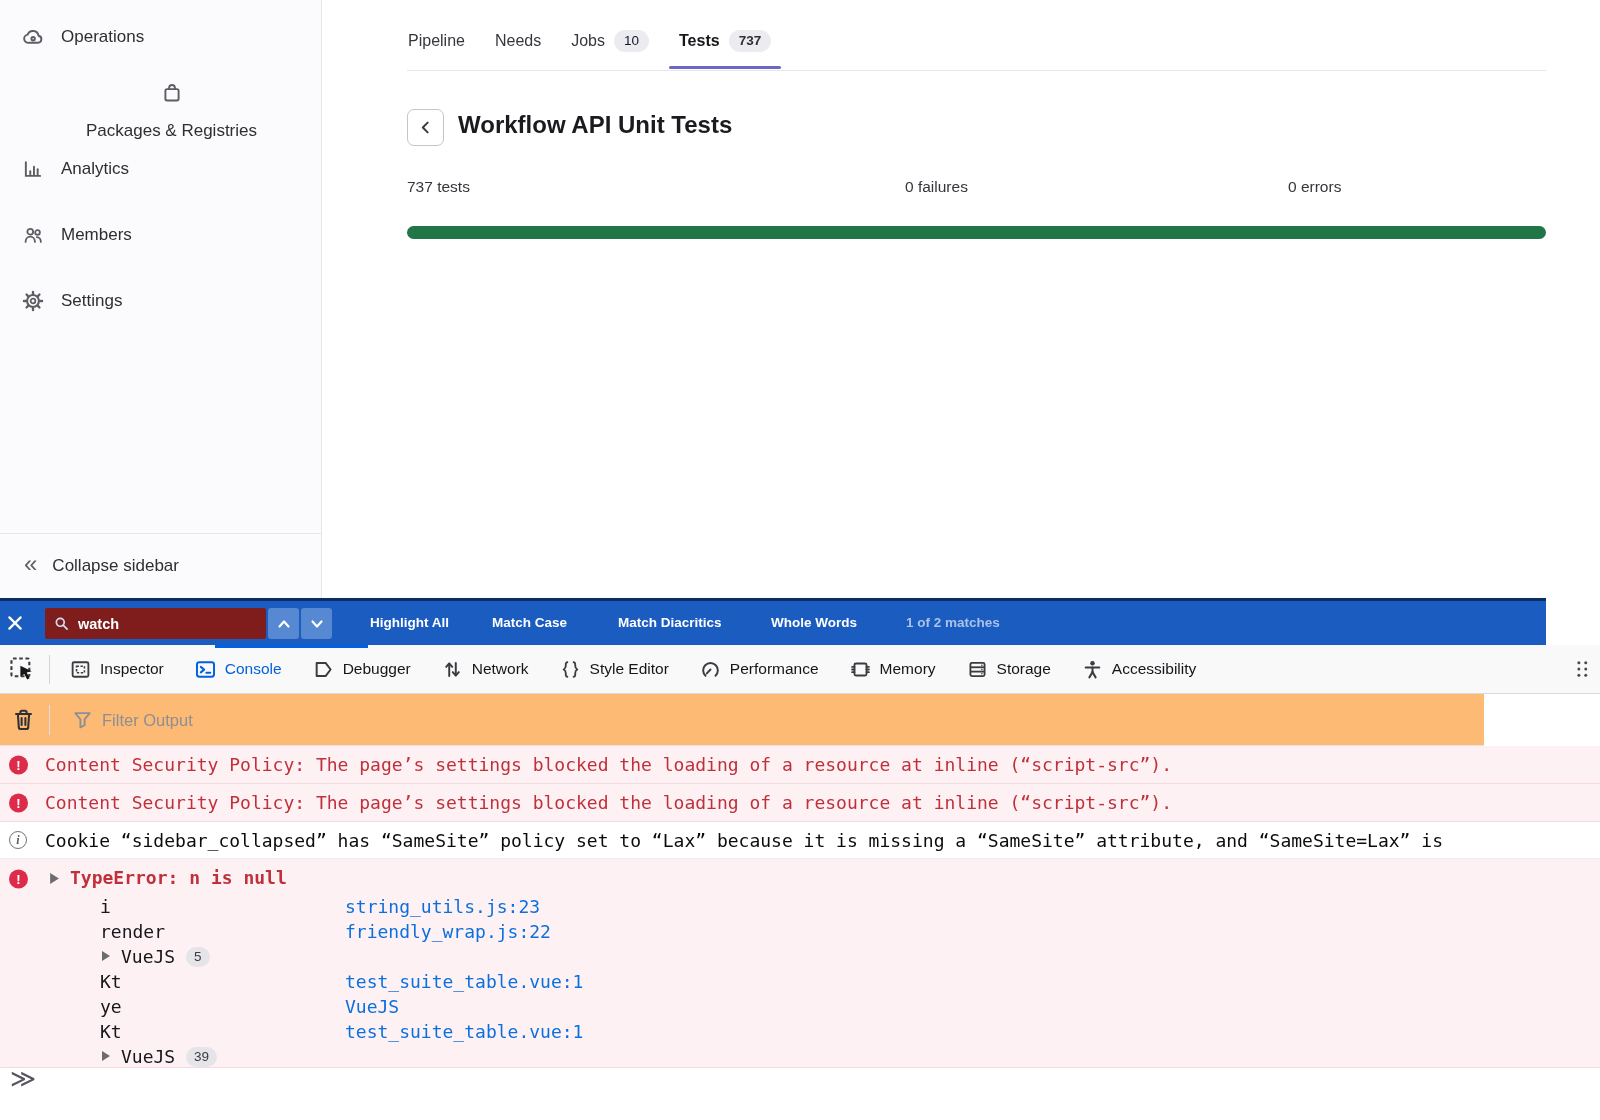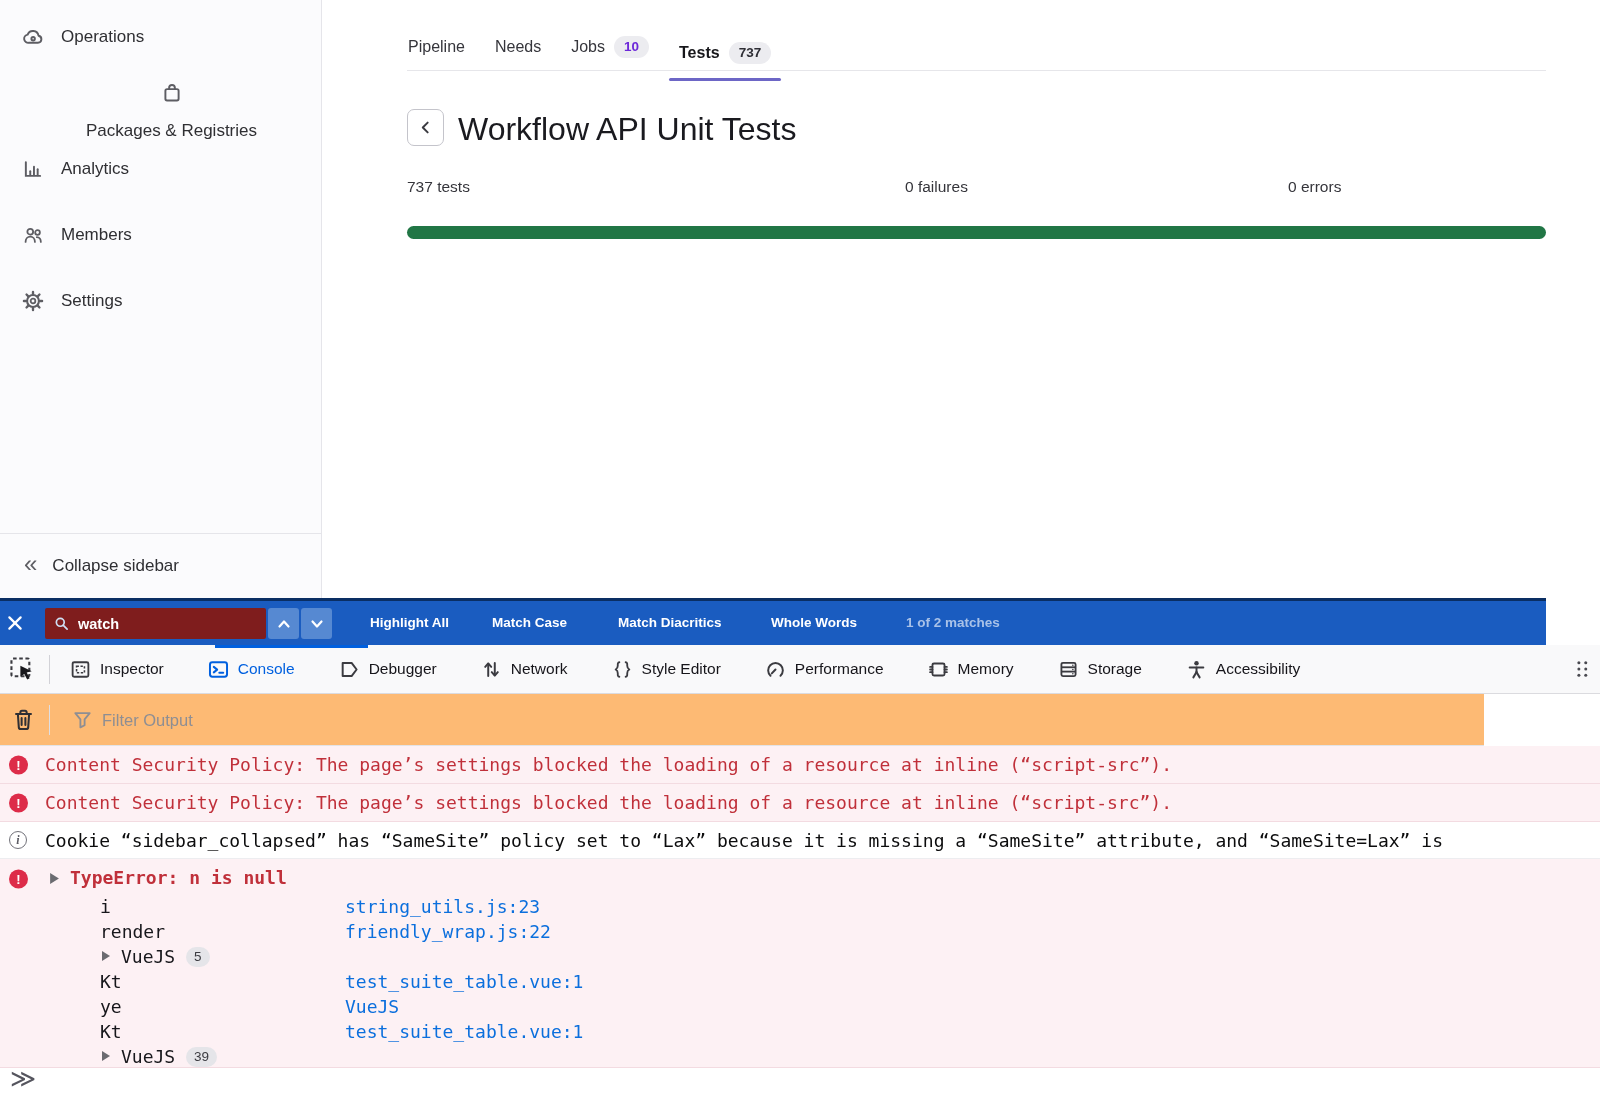--- a/index.html
+++ b/index.html
@@ -27,38 +27,38 @@
   .collapse-box {
     position:absolute; left:0; top:533px; width:100%; height:64px;
     border-top:1px solid #e5e5ea; display:flex; align-items:center;
     gap:15px; padding-left:24px; color:#2f2f33; font-size:17px; cursor:pointer;
   }
   .collapse-glyph { font-size:24px; color:#5d5d63; line-height:1; margin-top:-3px; }
 
   
   .pl-tabs { position:absolute; left:408px; top:30px; display:flex; gap:30px; align-items:center; }
   .pl-tab { position:relative; display:flex; align-items:center; gap:9px; font-size:16px; color:#36363c; cursor:pointer; padding-bottom:2px; }
-  .pl-tab.active { font-weight:700; color:#17171b;margin-top:12px; }
+  .pl-tab.active { font-weight:700; color:#17171b; }
   .pl-tab.active::after {
     content:""; position:absolute; left:-10px; right:-10px; bottom:-15px; height:3px;
     background:#6d66c6; border-radius:2px;
   }
   .pl-badge {
-    background:#ececf0; color:#6d28d9; border-radius:11px; padding:2px 10px;
-    font-size:13.5px; font-weight:700; line-height:1.3;
+    background:#ececf0; color:#0f172a; border-radius:11px; padding:2px 10px;
+    font-size:13.5px; font-weight:400; line-height:1.3;
   }
   .pl-tab.active .pl-badge { font-weight:700; color:#2e2e35; }
   .tabs-border { position:absolute; left:407px; top:70px; width:1139px; height:1px; background:#e6e6ea; }
 
   .back-btn {
     position:absolute; left:407px; top:109px; width:37px; height:37px;
     border:1px solid #c4c4cb; border-radius:7px; background:#fff;
     display:flex; align-items:center; justify-content:center; cursor:pointer;
   }
-  .report-title { position:absolute; left:458px; top:111px; font-size:32px; font-weight:400; color:#1a1a1f; }
+  .report-title { position:absolute; left:458px; top:111px; font-size:24px; font-weight:700; color:#1a1a1f; }
 
   .stat { position:absolute; top:178px; font-size:15.5px; color:#35353b; }
   .stat-0 { left:407px; } .stat-1 { left:905px; } .stat-2 { left:1288px; }
 
   .progress-bar {
     position:absolute; left:407px; top:226px; width:1139px; height:13px;
     border-radius:7px; background:#217645;
   }
 
   
@@ -87,21 +87,21 @@
   .find-status { position:absolute; left:906px; top:14px; color:#a9c2e8; font-size:13.5px; font-weight:600; }
 
   
   .dt-tabbar {
     position:absolute; left:0; top:645px; width:1600px; height:49px;
     background:#f9f9fa; border-bottom:1px solid #dbdbdf;
   }
   .dt-active-ind { position:absolute; left:215px; top:0; width:153px; height:3px; background:#0060df; }
   .dt-pick { position:absolute; left:9px; top:11px; width:26px; height:26px; cursor:pointer; }
   .dt-sep { position:absolute; left:49px; top:10px; width:1px; height:29px; background:#d2d2d7; }
-  .dt-tabs { position:absolute; left:70px; top:0; height:48px; display:flex; align-items:center; gap:44px; }
+  .dt-tabs { position:absolute; left:70px; top:0; height:48px; display:flex; align-items:center; gap:31px; }
   .dt-tab { display:flex; align-items:center; gap:9px; font-size:15.5px; color:#16151a; cursor:pointer; white-space:nowrap; }
   .dt-tab.active { color:#0060df; }
   .dt-more { position:absolute; left:1572px; top:13px; width:22px; height:22px; }
 
   
   .dt-filterrow {
     position:absolute; left:0; top:694px; width:1484px; height:52px;
     background:#fdba74; border-bottom:1px solid #e3e3e6;
   }
   .trash-btn { position:absolute; left:11px; top:13px; width:25px; height:25px; cursor:pointer; }

